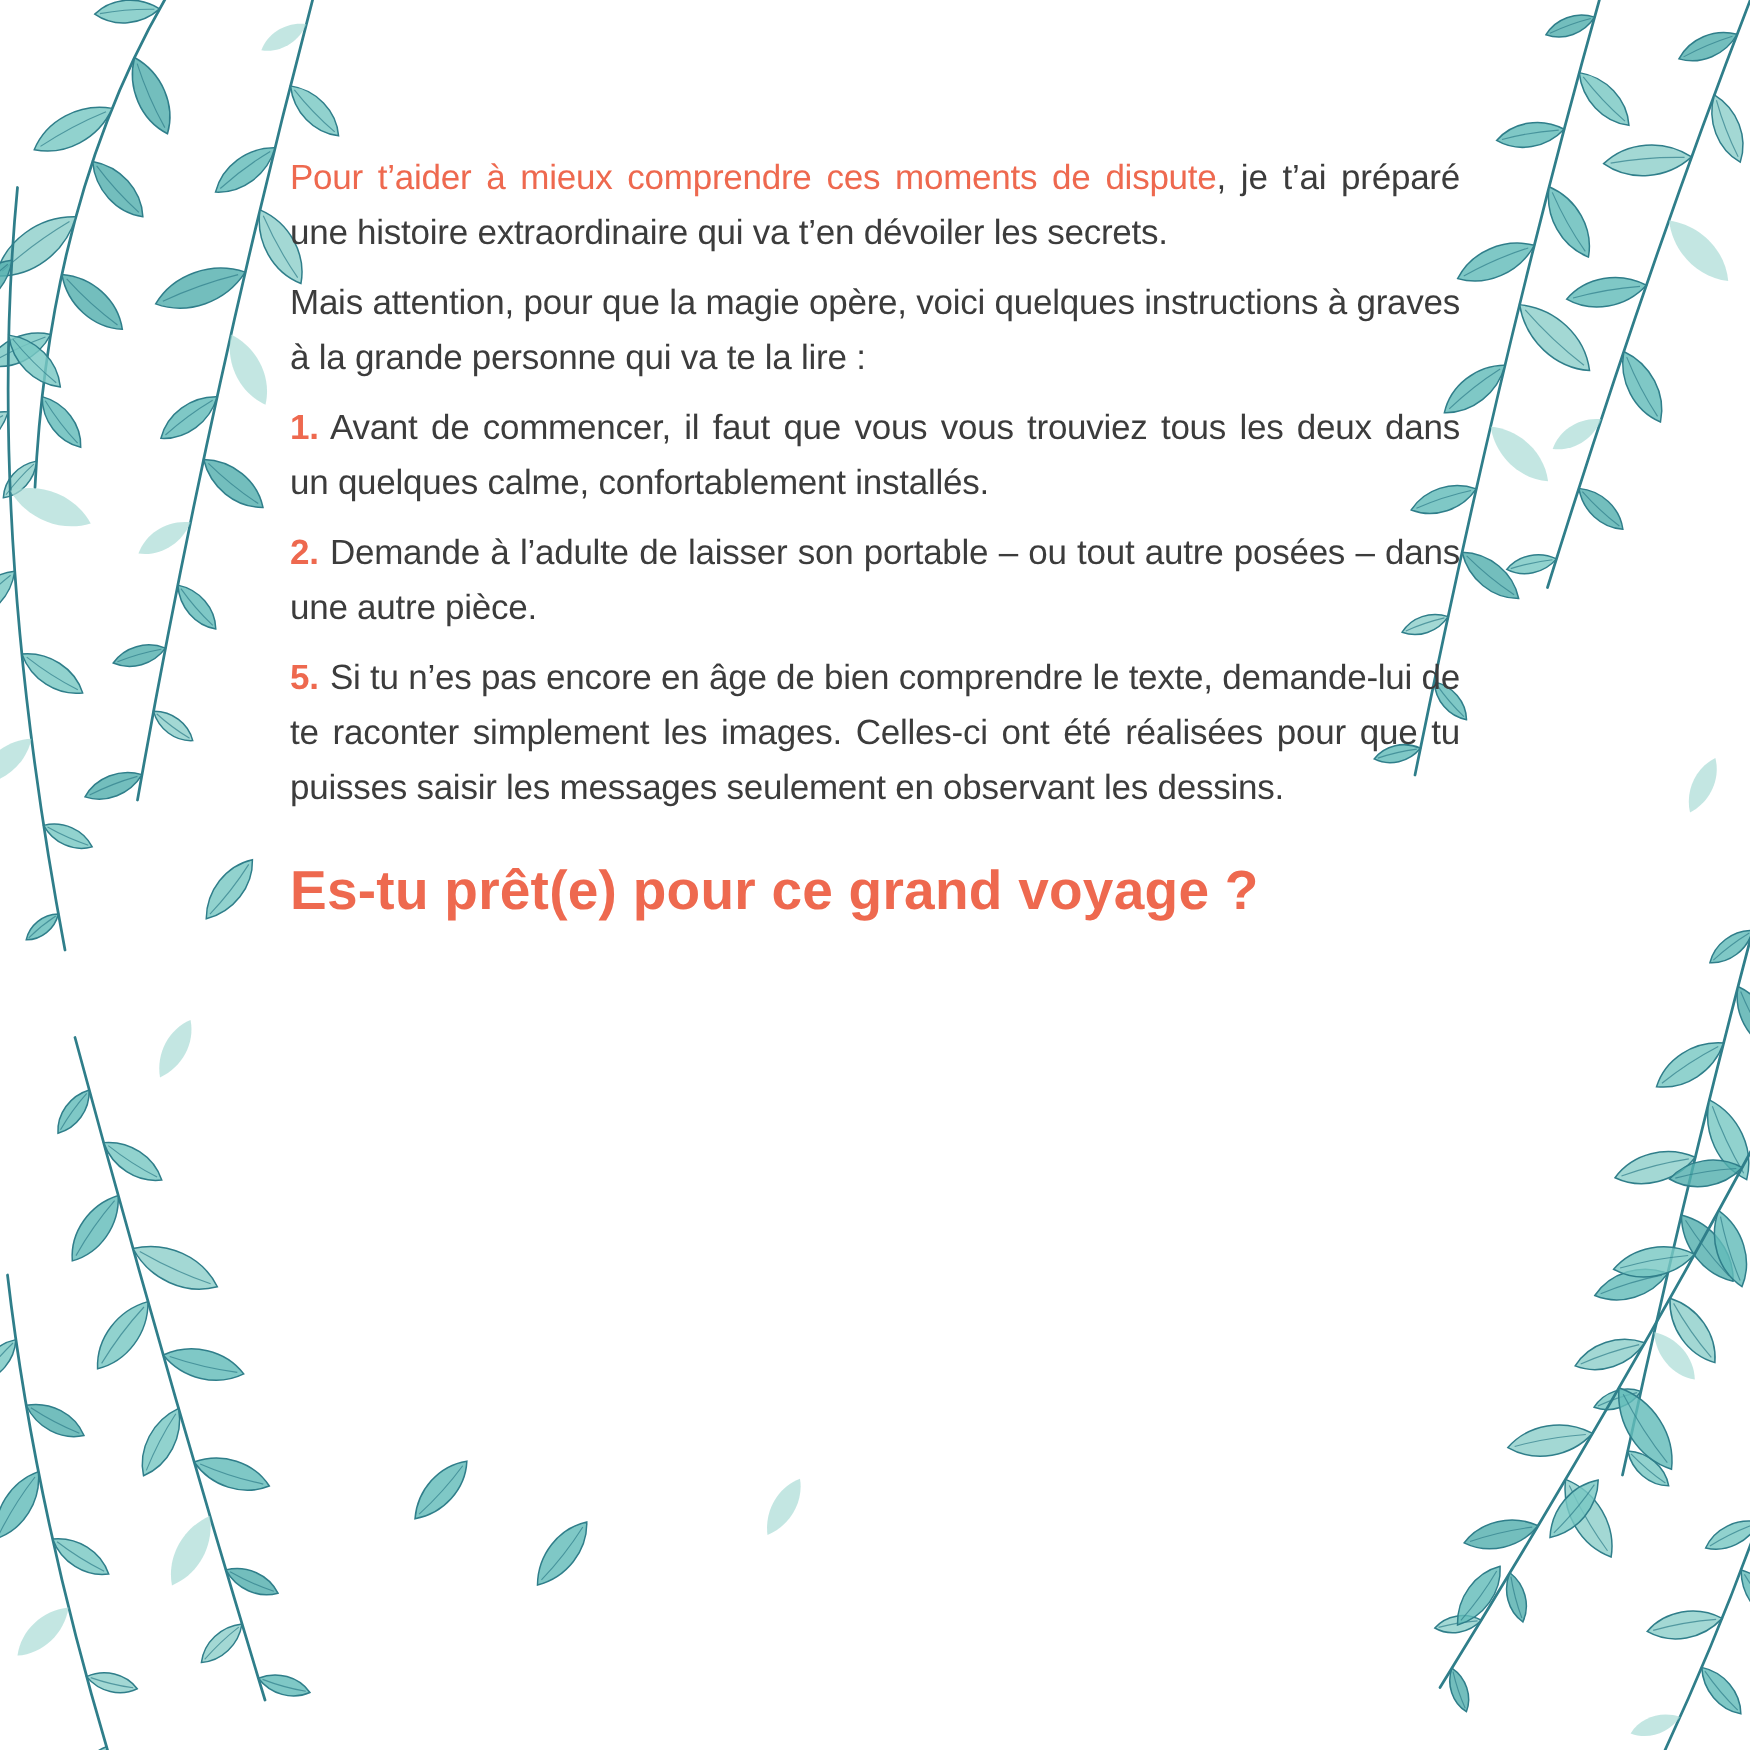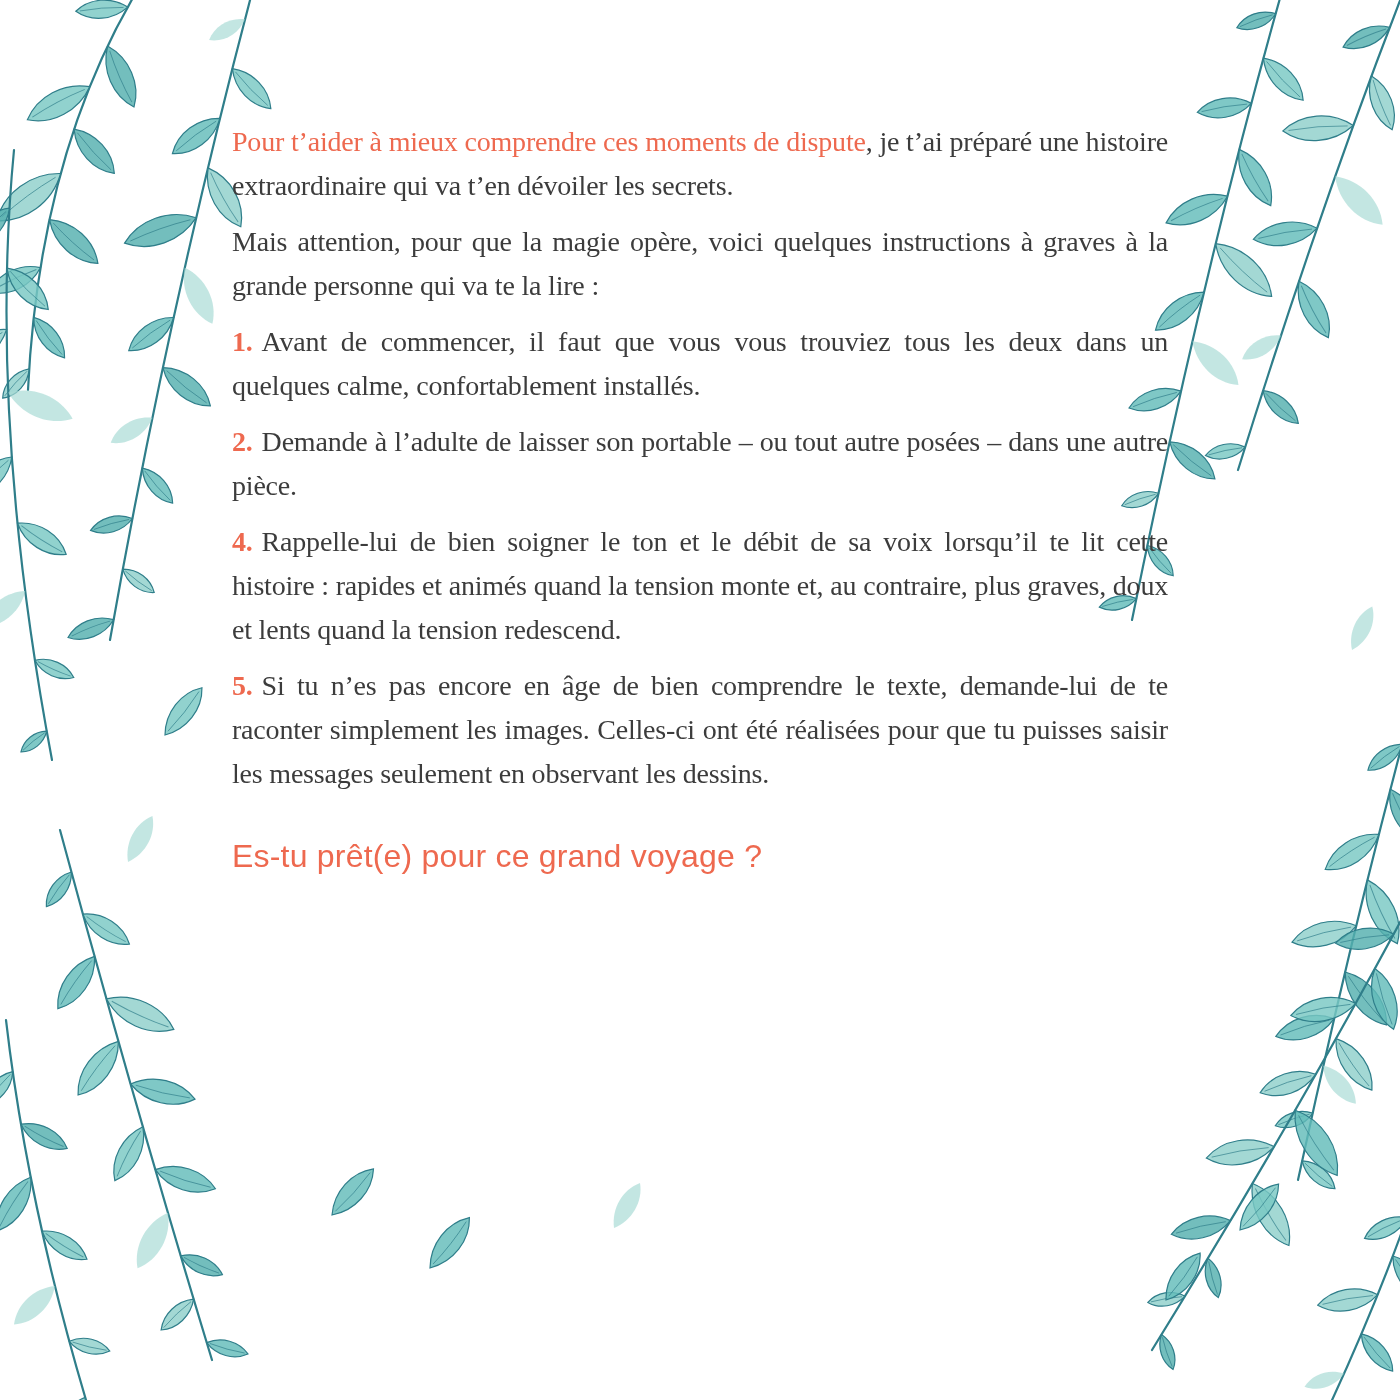--- a/index.html
+++ b/index.html
@@ -17,29 +17,29 @@
     position:relative;width:1400px;height:1400px;overflow:hidden;
     background:var(--background);
   }
   svg.deco{position:absolute;left:0;top:0;width:1400px;height:1400px;}
   main.text-block{
     position:absolute;left:232px;top:120px;width:936px;
     color:var(--text-color);
     font-size:28px;line-height:44px;letter-spacing:-0.2px;
     text-align:justify;
   }
-  main p{margin:0 0 12px 0;font-family:Liberation Serif, serif;}
+  main p{margin:0 0 12px 0;}
   .accent{color:var(--accent-color);}
   .num{
     color:var(--accent-color);font-weight:700;margin-right:9px;
   }
   h1.closing{
     margin:30px 0 0 0;
     color:var(--accent-color);
-    font-size:32px;line-height:61px;font-weight:400;
+    font-size:44px;line-height:61px;font-weight:700;
     letter-spacing:0.2px;text-align:left;
   }
 </style>
 </head>
 <body>
 
 <div class="page">
 
   <svg class="deco" id="deco" viewBox="0 0 1400 1400">
       <g>
@@ -511,21 +511,20 @@
 
     <p><span class="accent">Pour t’aider à mieux comprendre ces moments de dispute</span><span>, je t’ai préparé une histoire extraordinaire qui va t’en dévoiler les secrets.</span></p>
 
     <p>Mais attention, pour que la magie opère, voici quelques instructions à graves à la grande personne qui va te la lire :</p>
 
     <p><span class="num">1.</span><span>Avant de commencer, il faut que vous vous trouviez tous les deux dans un quelques calme, confortablement installés.</span></p>
 
     <p><span class="num">2.</span><span>Demande à l’adulte de laisser son portable – ou tout autre posées – dans une autre pièce.</span></p>
 
 
-    <p><span class="num">4.</span><span>Rappelle-lui de bien soigner le ton et le débit de sa voix lorsqu’il te lit cette histoire : rapides et animés quand la tension monte et, au contraire, plus graves, doux et lents quand la tension redescend.</span></p>
 
     <p><span class="num">5.</span><span>Si tu n’es pas encore en âge de bien comprendre le texte, demande-lui de te raconter simplement les images. Celles-ci ont été réalisées pour que tu puisses saisir les messages seulement en observant les dessins.</span></p>
 
 
     <h1 class="closing"><span>Es-tu prêt(e) pour ce grand voyage ?</span><br></h1>
 
   </main>
 </div>
 
 </body></html>

